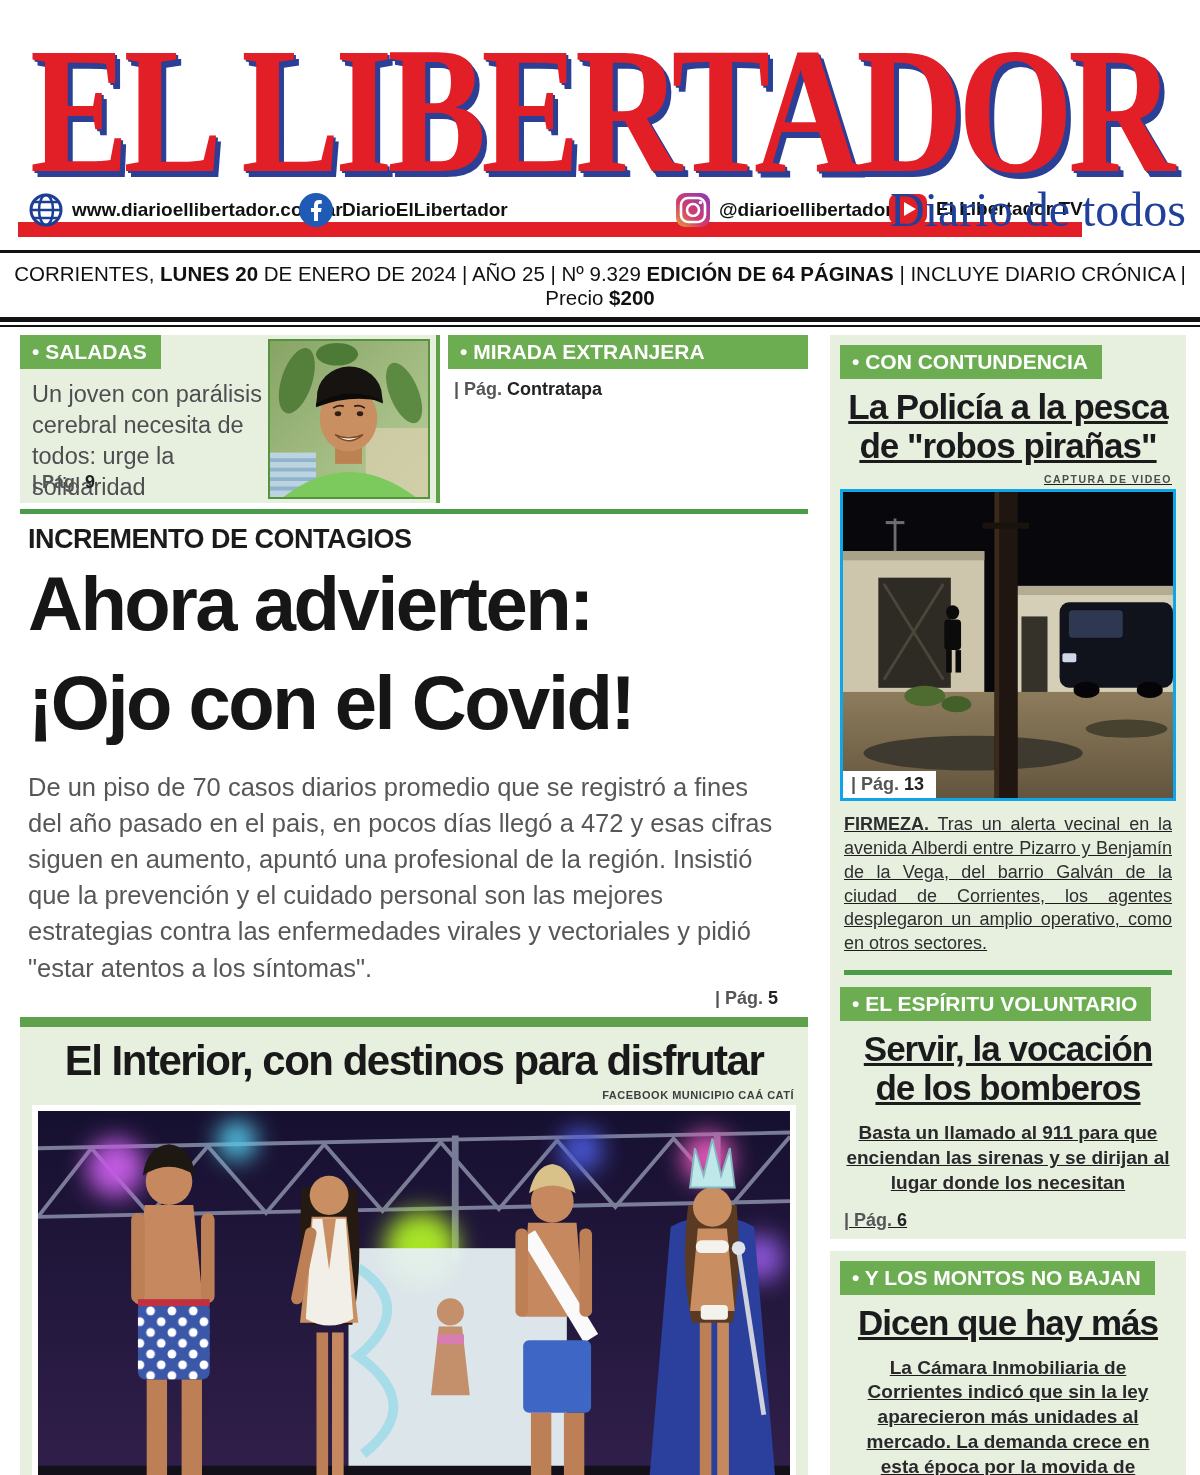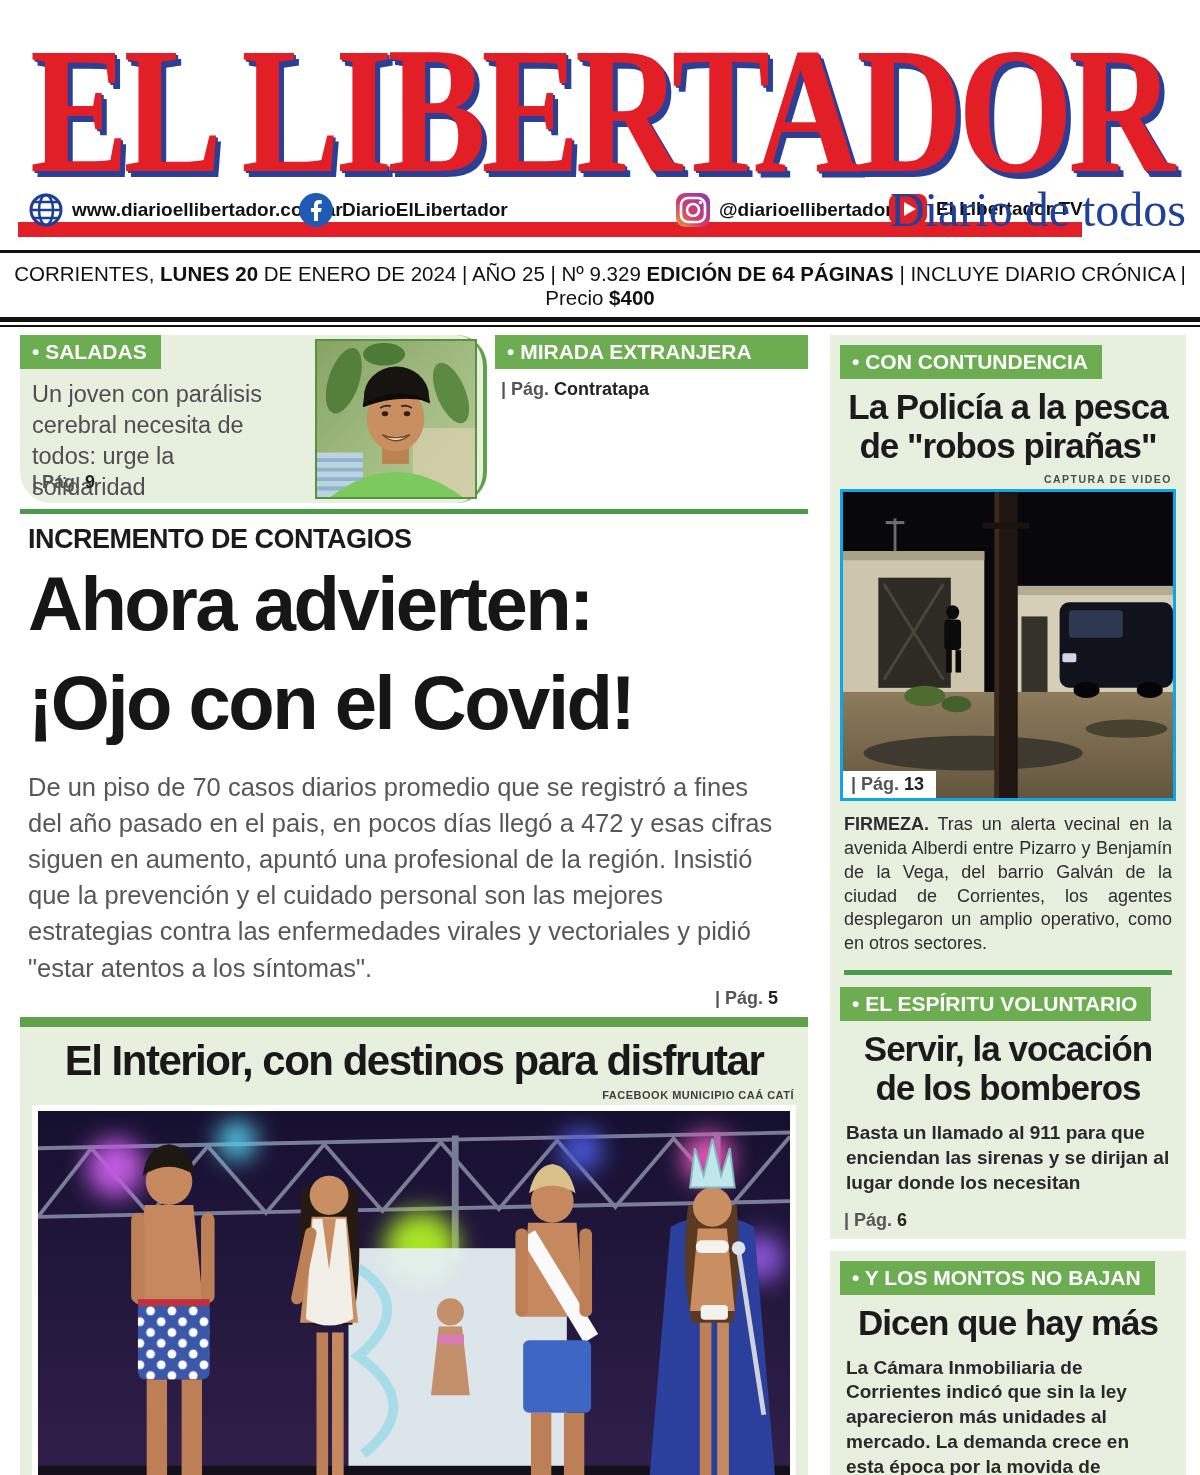--- a/index.html
+++ b/index.html
@@ -28,21 +28,21 @@
   .date-wrap .seg { font-size:20.5px; color:#111; }
   .date-wrap .b { font-weight:700; }
   .rule-thick { height:5px; background:#121212; }
   .rule-thin  { height:2px; background:#121212; margin-top:3px; }
 
   
   .content { display:grid; grid-template-columns:788px 1fr; gap:0 22px; padding:8px 14px 0 20px; }
 
   
   .top-boxes { display:flex; height:168px; }
-  .saladas-box { width:467px; background:#e7efdf; position:relative; border-right:4px solid #5fa04a;border-radius:31px; }
+  .saladas-box { width:420px; background:#e7efdf; position:relative; border-right:4px solid #5fa04a; }
   .green-tag { display:inline-block; background:#6cad51; color:#fff; font-weight:700; font-size:21px;
     padding:5px 14px 6px 12px; line-height:1.1; white-space:nowrap; }
   .saladas-text { width:268px; padding:10px 0 0 12px; font-size:23.5px; line-height:1.32; color:#4e4e50; }
   .pageref { font-size:18px; color:#222; }
   .pageref .bar { color:#555; font-weight:700; }
   .pageref .num { font-weight:700; }
   .saladas-page { position:absolute; left:12px; bottom:10px; }
   .saladas-photo { position:absolute; right:6px; top:4px; width:162px; height:160px;
     border:2px solid #57923f; background:#9cb87e; }
   .mirada-box { flex:1; background:#fff; padding-left:8px; }
@@ -60,28 +60,28 @@
 
   .interior-box { background:#e7efdf; border-top:10px solid #5fa04a; margin-top:8px; padding:4px 12px 10px; }
   .interior-title { text-align:center; font-size:42px; font-weight:700; letter-spacing:-1.5px; color:#191919; padding:6px 0 2px; }
   .photo-credit { text-align:right; font-size:11px; font-weight:700; letter-spacing:0.5px; color:#3e3e3e; padding:2px 2px 4px; }
   .interior-photo { position:relative; border:6px solid #fff; background:#191430; height:404px; }
   .pag-overlay { position:absolute; left:0; bottom:0; background:#fff; padding:3px 12px 3px 8px; font-size:18px; }
   .cap-bold { font-weight:700; }
 
   
   .right-col { display:flex; flex-direction:column; }
-  .panel { background:#e7efdf; padding:10px 10px 8px; }
+  .panel { background:#e7efdf; padding:10px 10px 8px;text-decoration:underline; }
   .panel-a { padding-bottom:4px; }
   .rc-head { text-align:center; font-size:35px; font-weight:700; letter-spacing:-1px; color:#1b1b1d; line-height:1.12; margin-top:8px; }
   .rc-credit { text-align:right; font-size:10.5px; letter-spacing:1.5px; color:#4c4c4c; font-weight:700; padding:8px 4px 4px; }
   .police-photo { position:relative; border:3px solid #0ea5e9; background:#0a0a0e; height:312px; }
   .police-caption { margin-top:12px; font-size:18px; line-height:1.32; color:#2e2e30; text-align:justify; padding:0 4px; }
   .rc-rule { height:5px; background:#4a9c48; margin:14px 4px 4px; }
-  .rc-deck { text-align:left; font-size:19px; font-weight:700; color:#29292b; line-height:1.3; margin-top:14px; padding:0 6px; }
+  .rc-deck { text-align:center; font-size:19px; font-weight:700; color:#29292b; line-height:1.3; margin-top:14px; padding:0 6px; }
   .rc-page { margin:14px 0 4px 4px; }
   .gap { height:12px; background:#fff; }
 
   svg { display:block; }
 </style>
 </head>
 <body>
 
 <div class="page">
 
@@ -135,21 +135,21 @@
             <rect x="1" y="2" width="38" height="30" rx="8" fill="#e21e26"></rect>
             <polygon points="16,10 28,17 16,24" fill="#fff"></polygon>
           </svg>
       </span>
       <span class="lbl">El Libertador TV</span>
     </div>
     <div class="tagline">Diario de todos</div>
   </div>
 
   <div class="date-wrap">
-    <span class="seg">CORRIENTES, </span><span class="seg b">LUNES 20</span><span class="seg"> DE ENERO DE 2024 | AÑO 25 | Nº 9.329 </span><span class="seg b">EDICIÓN DE 64 PÁGINAS</span><span class="seg"> | INCLUYE DIARIO CRÓNICA | Precio </span><span class="seg b">$400</span>
+    <span class="seg">CORRIENTES, </span><span class="seg b">LUNES 20</span><span class="seg"> DE ENERO DE 2024 | AÑO 25 | Nº 9.329 </span><span class="seg b">EDICIÓN DE 64 PÁGINAS</span><span class="seg"> | INCLUYE DIARIO CRÓNICA | Precio </span><span class="seg b">$200</span>
   </div>
   <div class="rule-thick"></div>
   <div class="rule-thin"></div>
 
   <main class="content">
 
     <div class="left-col">
 
       <div class="top-boxes">
         <section class="saladas-box">

